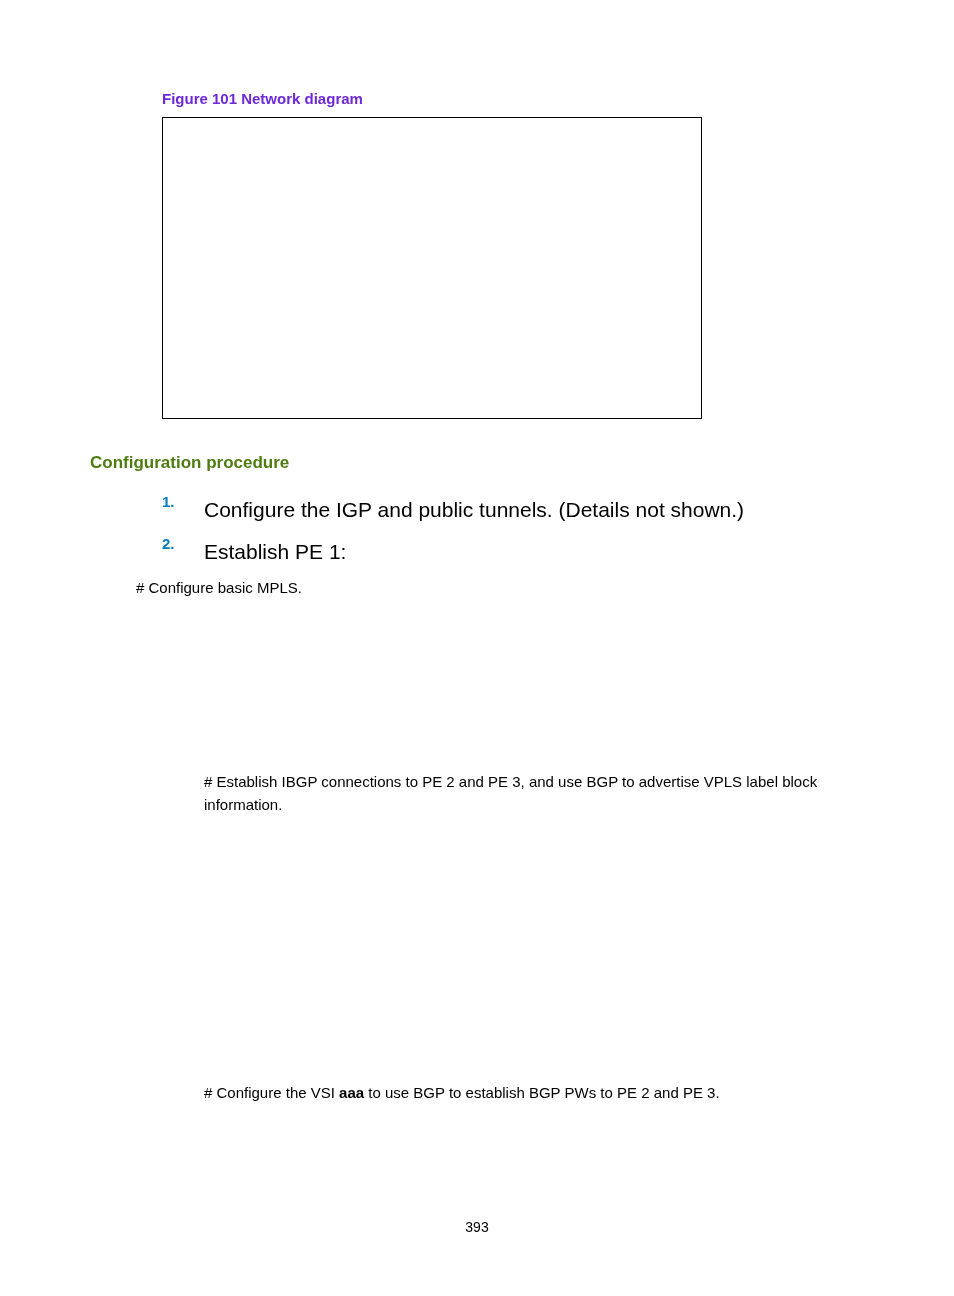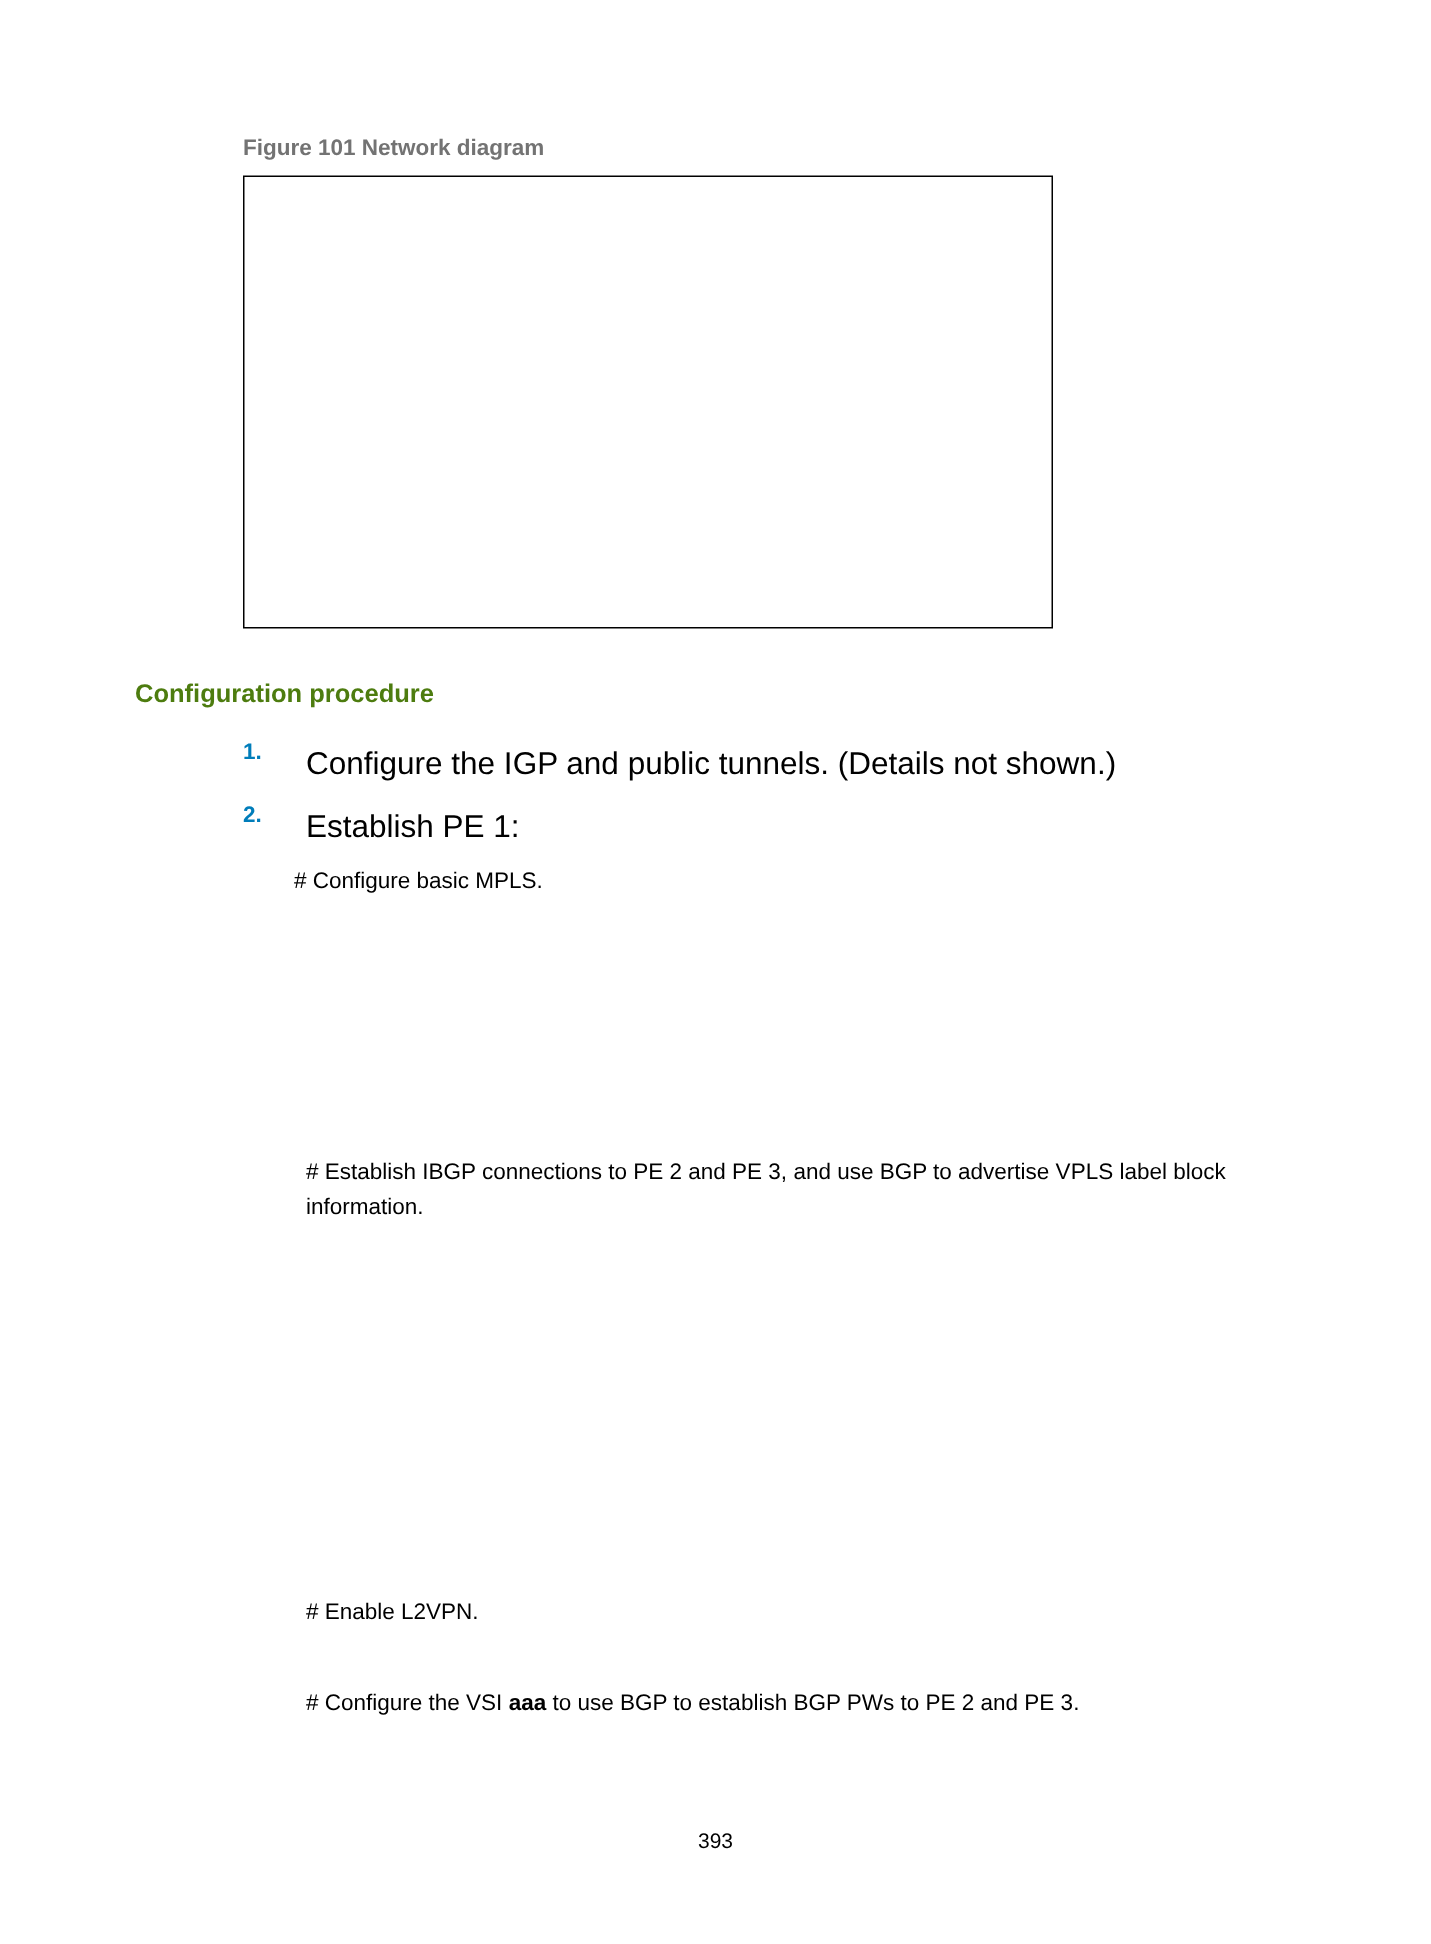--- a/index.html
+++ b/index.html
@@ -10,21 +10,21 @@
     color: #000;
     width: 954px;
     height: 1296px;
     position: relative;
     box-sizing: border-box;
   }
   .page {
     padding: 90px 90px 0 90px;
   }
   .figure-caption {
-    color: #737373;
+    color: #6d28d9;
     font-weight: bold;
     font-size: 15px;
     margin-left: 72px;
     margin-bottom: 10px;
   }
   .diagram-box {
     margin-left: 72px;
     width: 538px;
     height: 300px;
     border: 1px solid #000;
@@ -50,21 +50,21 @@
     padding-left: 72px;
     box-sizing: content-box;
     font-size: 15px;
   }
   .ol-body {
     flex: 1;
     font-size: 21px;
     line-height: 1.6;
   }
   .sub-line {
-    margin-left: 106px;
+    margin-left: 46px;
     font-size: 15px;
     line-height: 1.6;
     margin-top: 6px;
   }
   .spacer-small { height: 160px; }
   .para {
     margin-left: 114px;
     font-size: 15px;
     line-height: 1.55;
     margin-top: 10px;
@@ -102,21 +102,20 @@
   </div>
 
   <div class="sub-line"># Configure basic MPLS.</div>
 
   <div class="spacer-small"></div>
 
   <div class="para"># Establish IBGP connections to PE 2 and PE 3, and use BGP to advertise VPLS label block information.</div>
 
   <div class="spacer-med"></div>
 
-  <div class="para"># Enable L2VPN.</div>
 
   <div class="spacer-tiny"></div>
 
   <div class="para">
     <span># Configure the VSI </span><span class="bold">aaa</span><span> to use BGP to establish BGP PWs to PE 2 and PE 3.</span>
   </div>
 </div>
 
 <div class="page-number">393</div>
 

